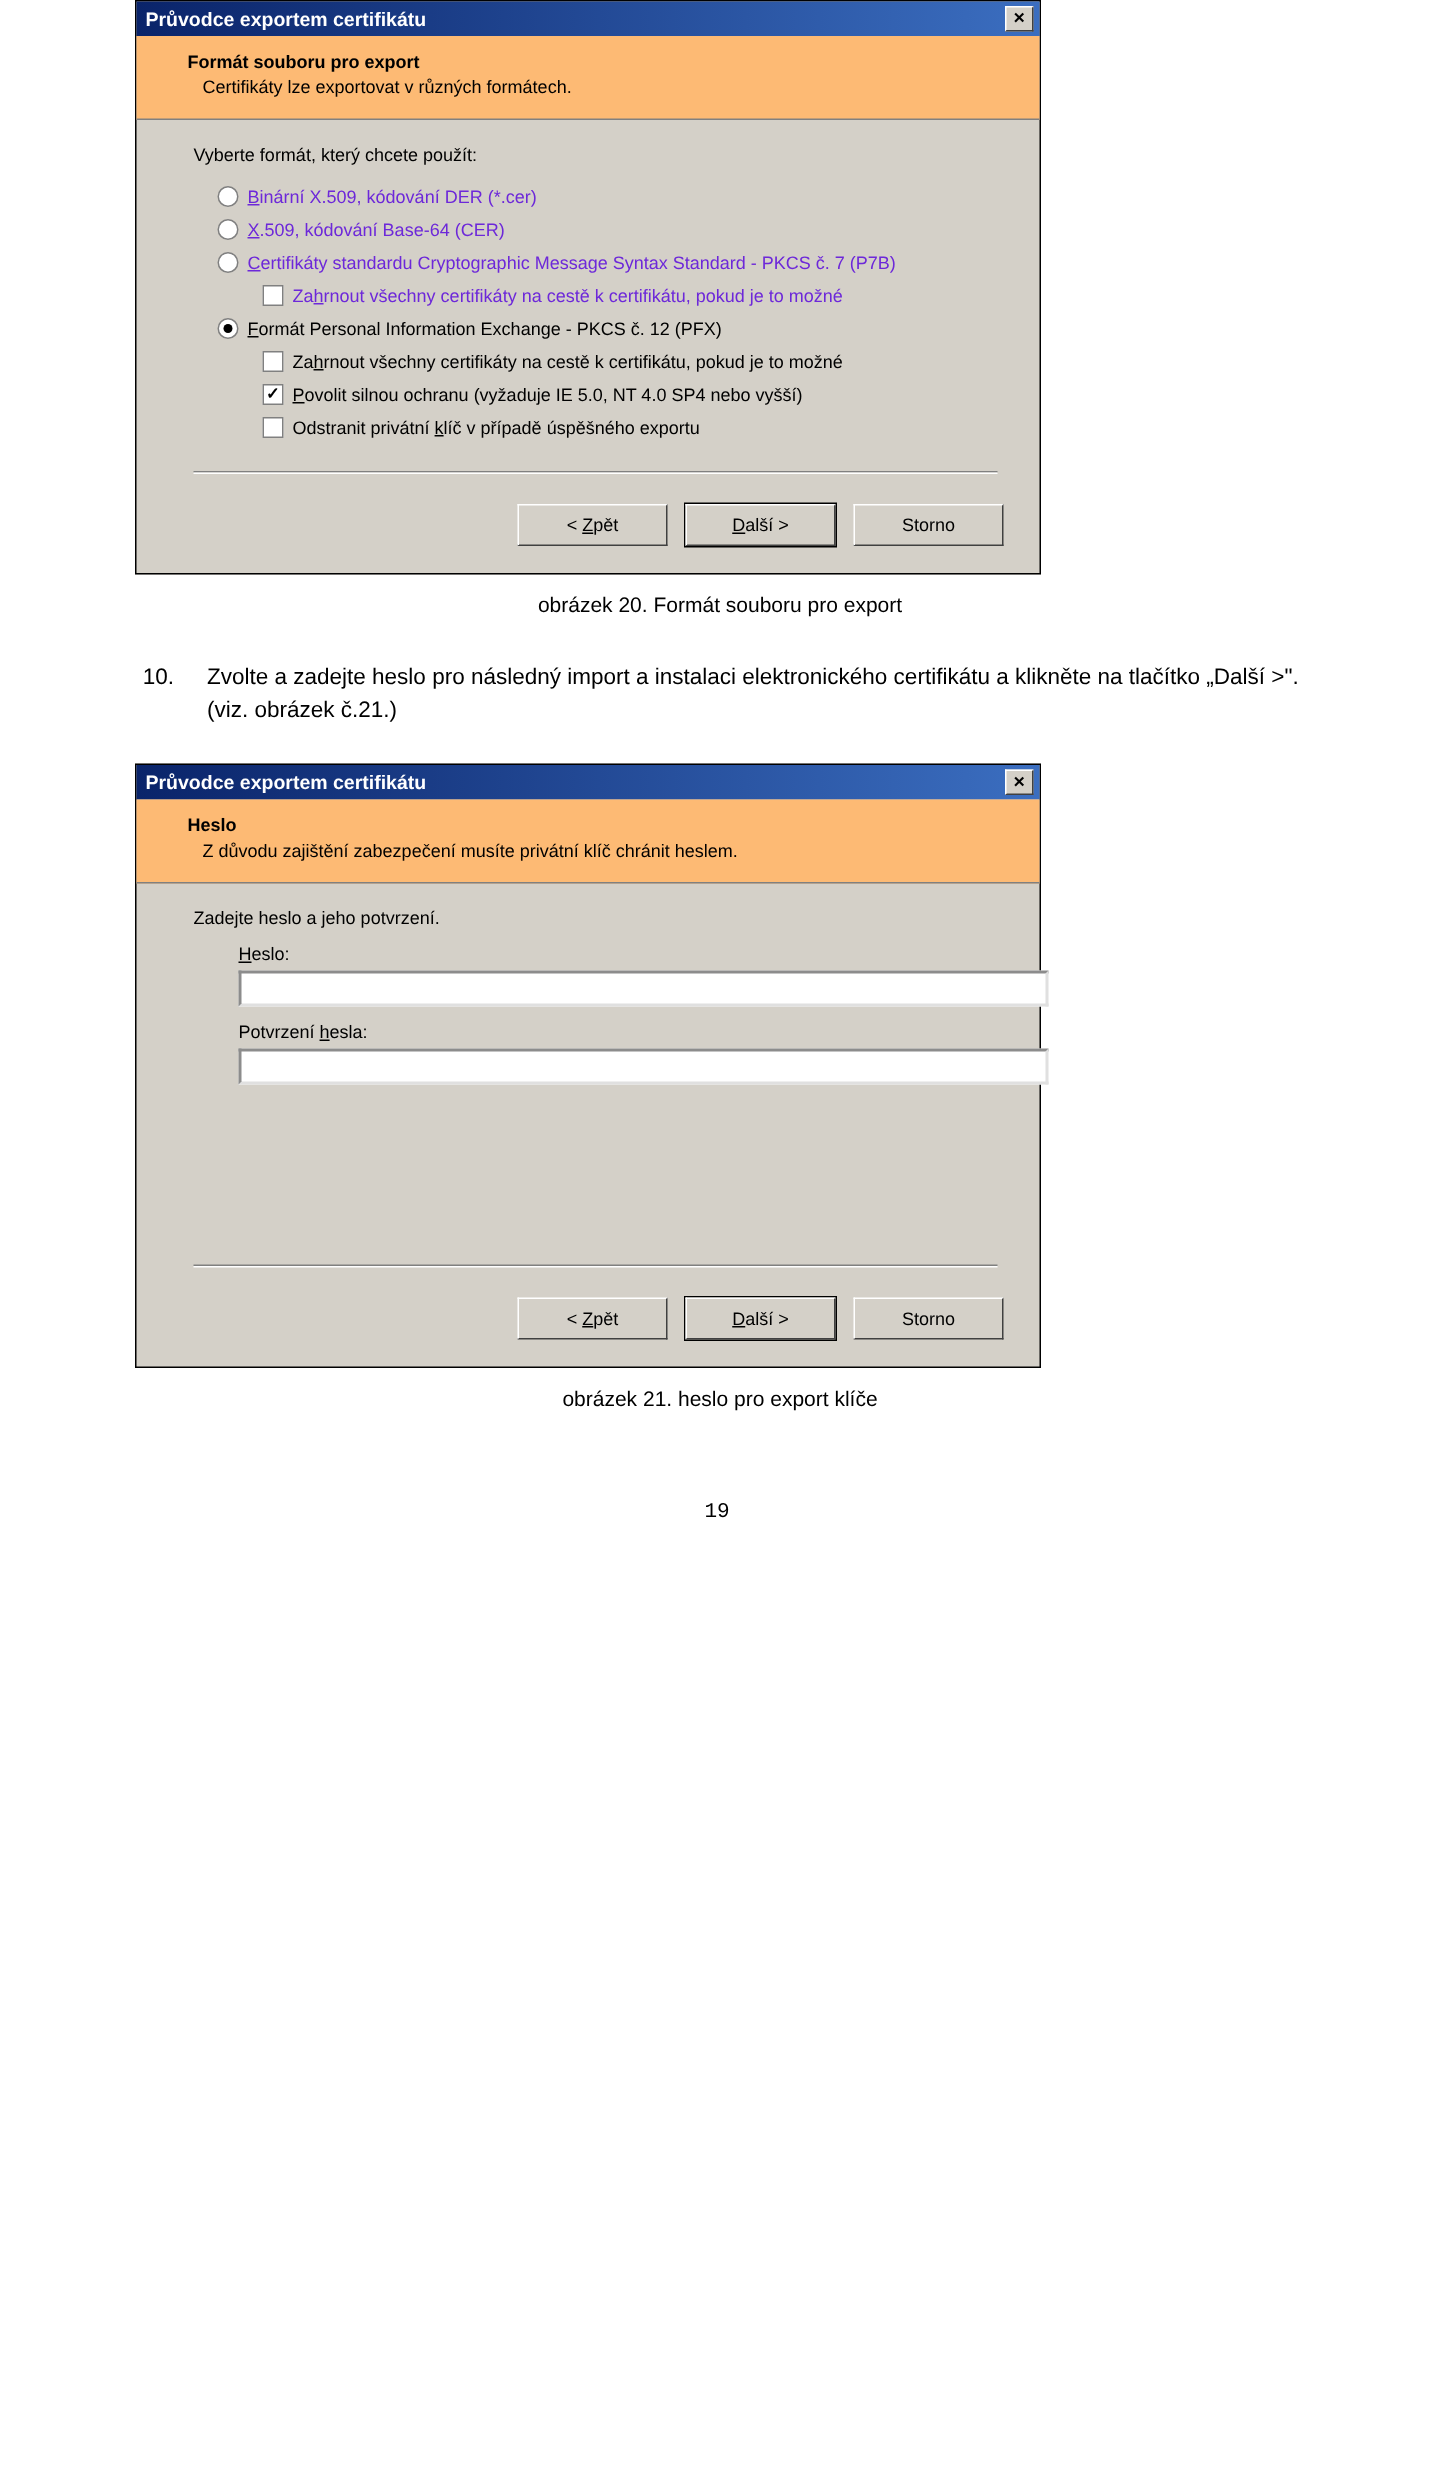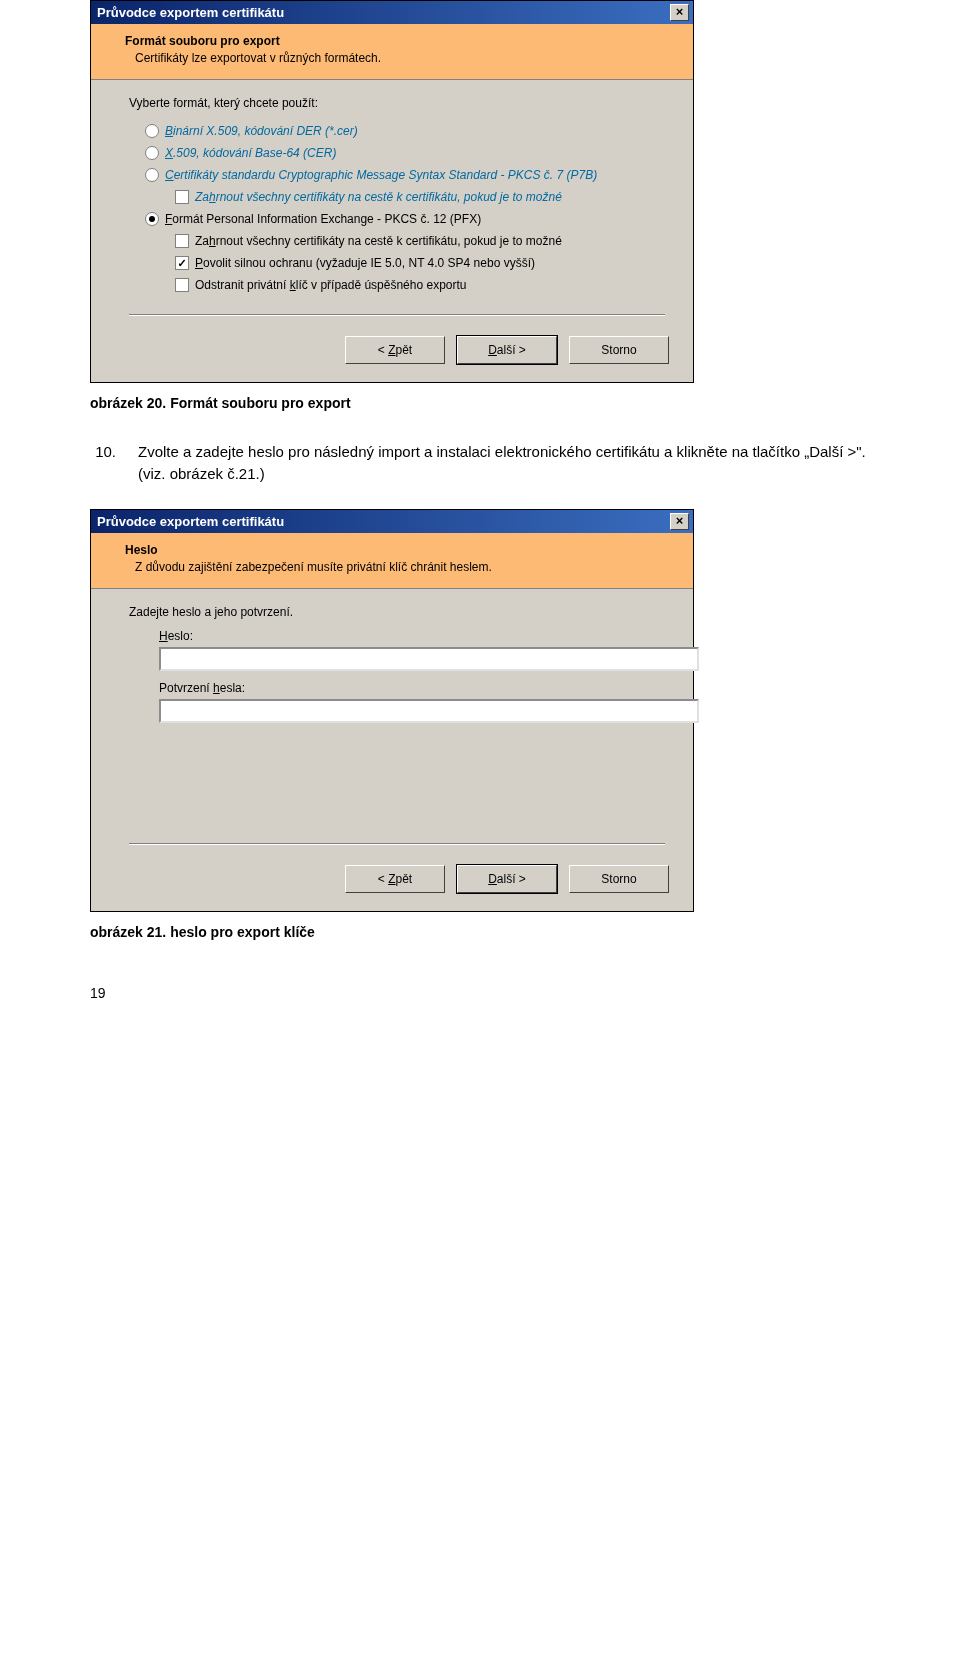--- a/index.html
+++ b/index.html
@@ -75,21 +75,21 @@
       width: 6px; height: 6px; border-radius: 50%;
       background: #000;
       display: none;
     }
     .radio-hit.selected .radio-dot { display: block; }
     .check-mark {
       font-size: 11px; line-height: 11px;
       color: #000; display: none; font-weight: bold;
     }
     .check-hit.checked .check-mark { display: block; }
-    .disabled { color: #0369a1; font-style: italic; }
+    .disabled { color: #6d28d9; }
     .opt-label { display: inline-block; }
     .underline { text-decoration: underline; }
     .hr-bevel {
       border: none;
       border-top: 1px solid #808080;
       border-bottom: 1px solid #ffffff;
       margin: 18px 0 10px 0;
     }
     .button-row {
       display: flex;
@@ -107,23 +107,24 @@
       font-family: Tahoma, Arial, sans-serif;
       font-size: 12px;
       cursor: pointer;
     }
     .btn-default {
       box-shadow: 0 0 0 1px #000;
     }
     .caption {
       font-family: Verdana, Arial, sans-serif;
       font-size: 14px;
-      font-weight: bold;
+      font-weight: normal;
       margin: 8px 0 0 0;
       padding-left: 0;
+      text-align: center;
     }
     .doc-para {
       font-family: Verdana, Arial, sans-serif;
       font-size: 15px;
       margin: 30px 0 24px 0;
       line-height: 1.45;
       display: flex;
       gap: 22px;
     }
     .doc-num { min-width: 26px; text-align: right; }
@@ -131,24 +132,24 @@
     .field-label { margin: 10px 0 4px 0; }
     .text-input-sunken {
       width: 540px;
       height: 24px;
       border: 2px inset #e0e0e0;
       background: #fff;
       padding: 2px 4px;
       font-size: 12px;
     }
     .page-num {
-      text-align: left;
-      font-family: Liberation Sans, sans-serif;
+      text-align: center;
+      font-family: Liberation Mono, monospace;
       font-size: 14px;
-      margin-top: 45px;
+      margin-top: 60px;
       padding-right: 4px;
     }
   </style>
 </head>
 <body>
 
 <div class="page-wrap">
 
   <div class="dialog">
     <div class="titlebar">

